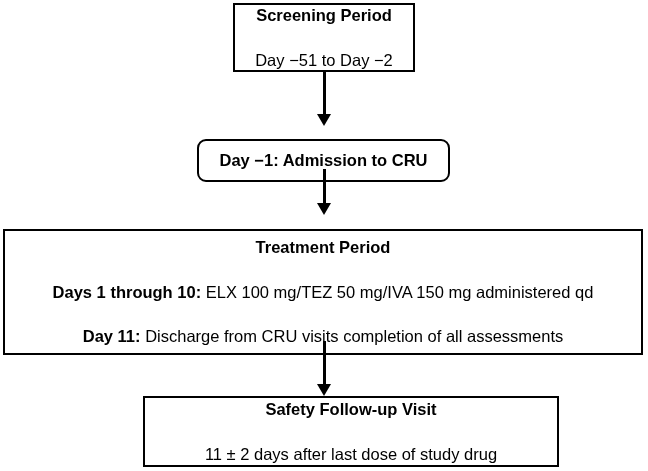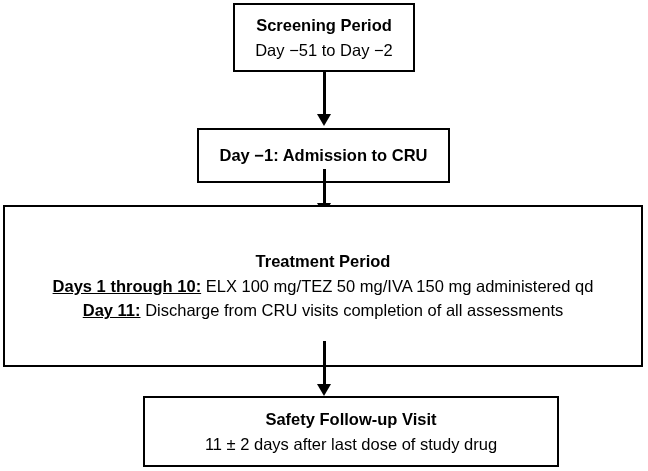--- a/index.html
+++ b/index.html
@@ -17,28 +17,29 @@
     position: absolute;
     border: 2.5px solid #000000;
     background: #ffffff;
     display: flex;
     flex-direction: column;
     align-items: center;
     justify-content: center;
     text-align: center;
     font-size: 16.5px;
     line-height: 25px;
+    gap: 20px;
   }
   .fc-title { font-weight: bold; }
   .box-screening { left: 233px; top: 3px;   width: 182px; height: 69px; }
-  .box-admission { left: 197px; top: 128px; width: 253px; height: 55px; }
-  .box-treatment { left: 3px;   top: 205px; width: 640px; height: 162px; line-height: 24.5px; }
+  .box-admission { left: 197px; top: 139px; width: 253px; height: 43px; border-radius: 9px; }
+  .box-treatment { left: 3px;   top: 229px; width: 640px; height: 126px; line-height: 24.5px; }
   .box-safety    { left: 143px; top: 396px; width: 416px; height: 71px; }
   .t-line { white-space: nowrap; }
-  .t-label { font-weight: bold; text-decoration: underline; }
+  .t-label { font-weight: bold; }
   .arrow {
     position: absolute;
     left: 324px;
     transform: translateX(-50%);
     display: flex;
     flex-direction: column;
     align-items: center;
   }
   .arrow-1 { top: 72px; }
   .arrow-2 { top: 169px; }

